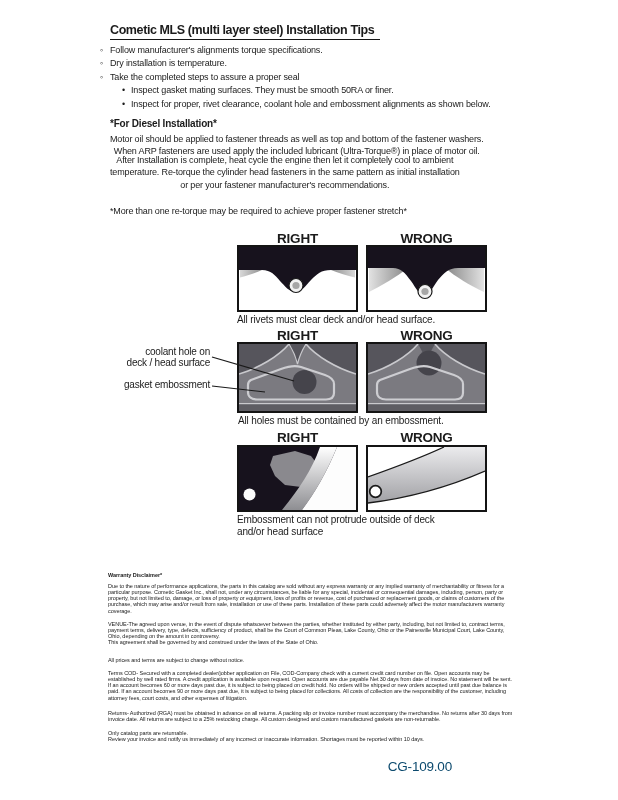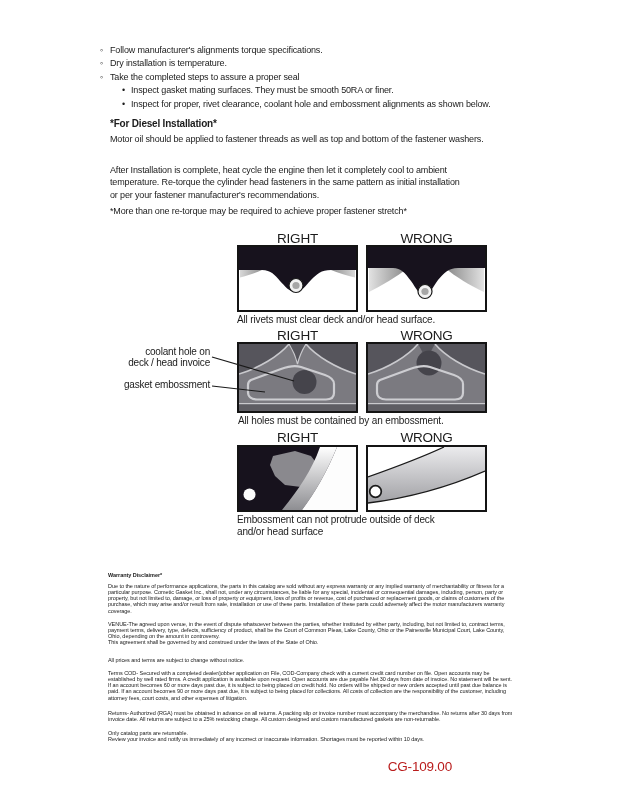--- a/index.html
+++ b/index.html
@@ -9,39 +9,40 @@
   
   .title{left:110px;top:23px;font-size:12.5px;font-weight:bold;letter-spacing:-0.4px;
          border-bottom:1.6px solid #161616;padding:0 6px 2px 0;}
   
   .bullets{left:100px;top:44px;font-size:9px;letter-spacing:-0.15px;line-height:13.4px;}
   .brow{display:flex;white-space:nowrap;}
   .bm{width:10px;font-size:9px;}
   .brow.sub .bm{margin-left:22px;width:9px;}
   
   .diesel-h{left:110px;top:118px;font-size:10px;font-weight:bold;letter-spacing:-0.2px;}
-  .para{left:110px;font-size:9px;letter-spacing:-0.15px;line-height:12.4px;white-space:nowrap;}
-  .p1{top:133px;} .p2{top:164px;} .p3{top:205px;}
-  
-  .dglabel{width:121px;text-align:center;font-size:13.5px;font-weight:normal;letter-spacing:-0.2px;}
+  .para{left:110px;font-size:9px;letter-spacing:-0.15px;line-height:12.4px;white-space:nowrap;text-align:center;}
+  .p1{top:133px;} .p2{top:154px;} .p3{top:205px;}
+  
+  .dglabel{width:121px;text-align:center;font-size:13.5px;font-weight:bold;letter-spacing:-0.2px;}
   .dgbox{width:121px;border:2px solid #141414;box-sizing:border-box;background:#fff;}
   .h67{height:67px;} .h71{height:71px;}
   .caption{font-size:10px;letter-spacing:-0.15px;line-height:12px;white-space:nowrap;}
   .ann{left:108px;width:102px;text-align:right;font-size:10px;letter-spacing:-0.2px;line-height:11.2px;}
   
   .fp{left:108px;width:405px;font-size:5.5px;line-height:6.15px;letter-spacing:-0.05px;}
   .fp-h{font-weight:bold;}
-  .cg{left:330px;top:759px;width:122px;text-align:right;font-size:13.5px;letter-spacing:-0.2px;color:#b91c1c;}
+  .cg{left:330px;top:759px;width:122px;text-align:right;font-size:13.5px;letter-spacing:-0.2px;color:#0c4a6e;}
   svg{display:block;}
 </style>
 </head>
 <body>
 
 <div class="page">
 
+  <div class="abs title">Cometic MLS (multi layer steel) Installation Tips</div>
 
   <div class="abs bullets">
     <div class="brow">
       <span class="bm">◦</span>
       <span>Follow manufacturer's alignments torque specifications.</span>
     </div>
     <div class="brow">
       <span class="bm">◦</span>
       <span>Dry installation is temperature.</span>
     </div>
@@ -55,20 +56,21 @@
     </div>
     <div class="brow sub">
       <span class="bm">•</span>
       <span>Inspect for proper, rivet clearance, coolant hole and embossment alignments as shown below.</span>
     </div>
   </div>
 
   <div class="abs diesel-h">*For Diesel Installation*</div>
   <div class="abs para p1">
     <div>Motor oil should be applied to fastener threads as well as top and bottom of the fastener washers.</div>
+    <div>When ARP fasteners are used apply the included lubricant (Ultra-Torque®) in place of motor oil.</div>
   </div>
   <div class="abs para p2">
     <div>After Installation is complete, heat cycle the engine then let it completely cool to ambient</div>
     <div>temperature. Re-torque the cylinder head fasteners in the same pattern as initial installation</div>
     <div>or per your fastener manufacturer's recommendations.</div>
   </div>
   <div class="abs para p3">*More than one re-torque may be required to achieve proper fastener stretch*</div>
 
   <div class="abs dglabel" style="left:237px;top:231px;">RIGHT</div>
   <div class="abs dglabel" style="left:366px;top:231px;">WRONG</div>
@@ -115,21 +117,21 @@
     </svg>
   </div>
 
   <div class="abs caption" style="left:237px;top:314px;">All rivets must clear deck and/or head surface.</div>
 
   <div class="abs dglabel" style="left:237px;top:328px;">RIGHT</div>
   <div class="abs dglabel" style="left:366px;top:328px;">WRONG</div>
 
   <div class="abs ann" style="top:346px;">
     <div>coolant hole on</div>
-    <div>deck / head invoice</div>
+    <div>deck / head surface</div>
   </div>
   <div class="abs ann" style="top:379px;">gasket embossment</div>
 
   <div class="abs dgbox h71" style="left:237px;top:342px;">
     <svg width="117" height="67" viewBox="0 0 117 67" preserveAspectRatio="none">
       <rect x="0" y="0" width="117" height="67" fill="#7b7a80"></rect>
       <path d="M0,0 L50,0 C40,12 20,24 0,30 Z" fill="#56555c"></path>
       <path d="M117,0 L67,0 C77,12 97,24 117,30 Z" fill="#56555c"></path>
       <path d="M50,0 L67,0 C62,8 60,14 58.5,20 C57,14 55,8 50,0 Z" fill="#56555c"></path>
       <path d="M50,0 C40,12 20,24 0,30" fill="none" stroke="#c9c9cd" stroke-width="1.6"></path>

